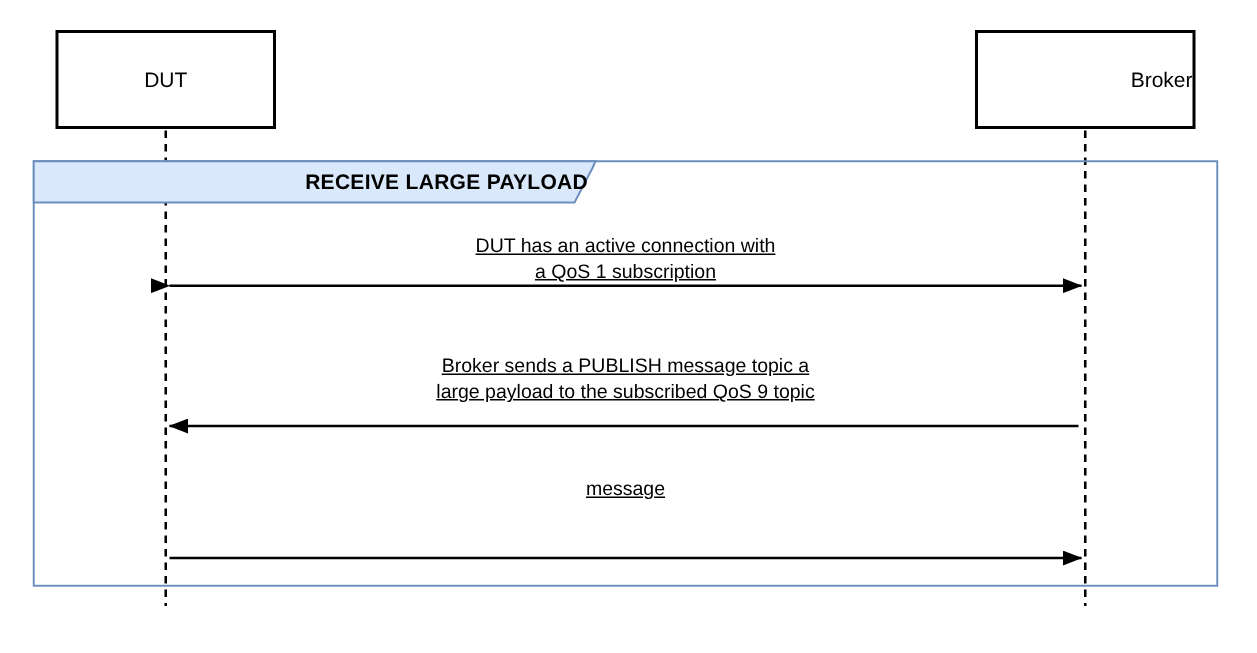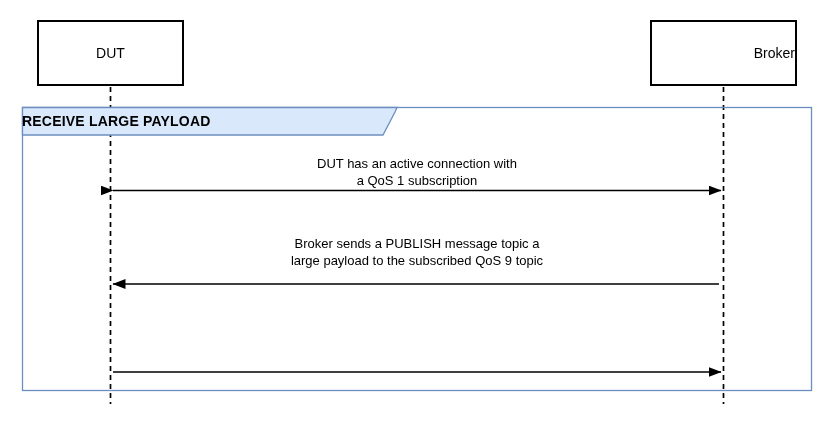--- a/index.html
+++ b/index.html
@@ -32,37 +32,37 @@
   }
   .actor-dut { left: 37px; }
   .actor-broker { left: 650px; justify-content: flex-end; }
   .frame-label-text {
     position: absolute;
     left: 22px;
     top: 108px;
     width: 370px;
     height: 27px;
     line-height: 27px;
-    text-align: left;
+    text-align: right;
     font-weight: bold;
     font-size: 14px;
     letter-spacing: 0.2px;
   }
   .message-label {
     position: absolute;
     left: 110px;
     width: 614px;
     text-align: center;
     font-size: 13px;
     line-height: 17px;
   }
   .msg-0 { top: 155px; }
   .msg-1 { top: 235px; }
   .msg-2 { top: 317px; }
-  .mline { display: block; }
+  .mline { display: block; text-decoration: underline; }
 </style>
 </head>
 <body>
 
 <div class="canvas">
 
   <svg class="svg-layer" viewBox="0 0 838 435" xmlns="http://www.w3.org/2000/svg">
     <defs>
       <marker id="arrowhead" markerUnits="userSpaceOnUse" markerWidth="14" markerHeight="10" refX="12.5" refY="5" orient="auto">
         <path d="M0,0 L13,5 L0,10 Z" fill="#000000"></path>
@@ -92,15 +92,16 @@
 
   <div class="message-label msg-0">
     <span class="mline">DUT has an active connection with</span>
     <span class="mline">a QoS 1 subscription</span>
   </div>
   <div class="message-label msg-1">
     <span class="mline">Broker sends a PUBLISH message topic a</span>
     <span class="mline">large payload to the subscribed QoS 9 topic</span>
   </div>
   <div class="message-label msg-2">
+    <span class="mline">message</span>
   </div>
 
 </div>
 
 </body></html>

